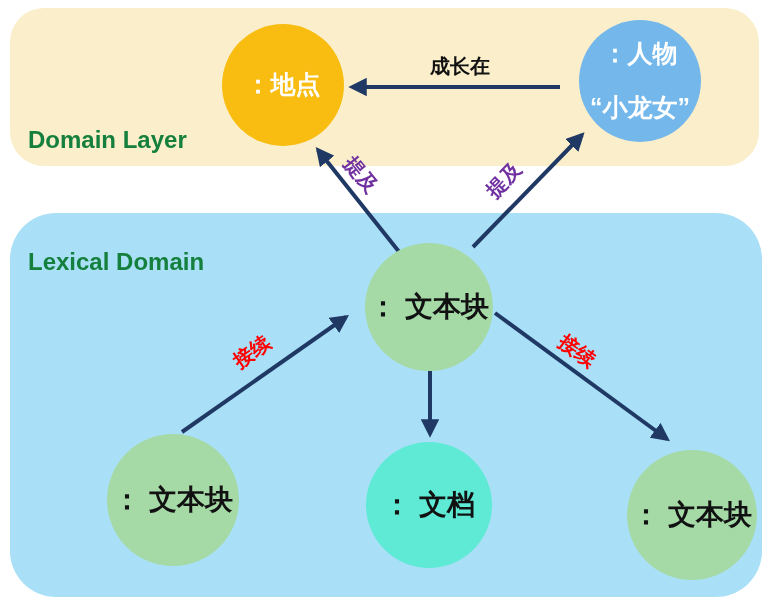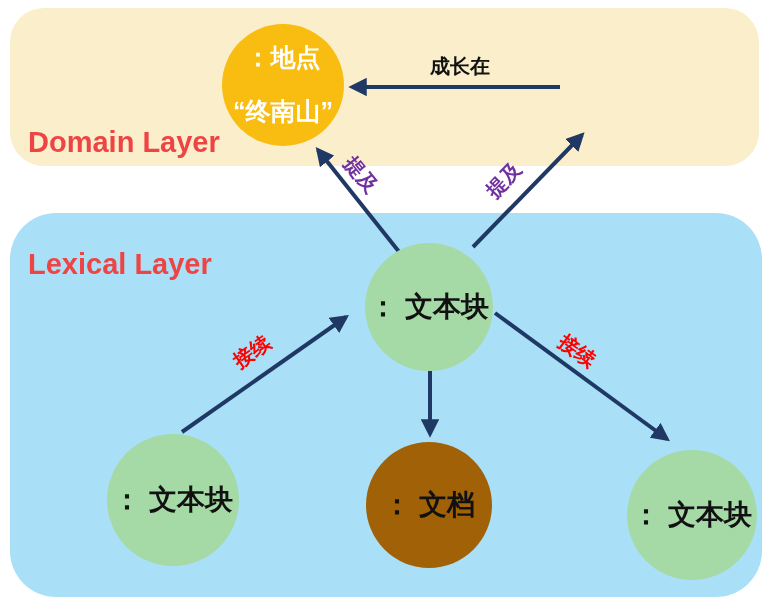--- a/index.html
+++ b/index.html
@@ -11,35 +11,35 @@
   .layer-domain{
     left:10px;top:8px;width:749px;height:158px;
     background:#FAEECB;border-radius:34px;
   }
   .layer-lexical{
     left:10px;top:213px;width:752px;height:384px;
     background:#A9E0F7;border-radius:46px;
   }
   .layer-label{
     position:absolute;left:18px;
-    font-size:29px;font-weight:bold;color:#ef4444;letter-spacing:0px;
+    font-size:24px;font-weight:bold;color:#15803d;letter-spacing:0px;
   }
   .edges{position:absolute;left:0;top:0;width:771px;height:606px;}
   .node{
     position:absolute;border-radius:50%;
     display:flex;flex-direction:column;align-items:center;justify-content:center;
     text-align:center;font-weight:bold;
   }
   .node-entity{color:#ffffff;font-size:25px;line-height:2.15;}
   .node-lexical{color:#111111;font-size:28px;}
   .node-place{left:222px;top:24px;width:122px;height:122px;background:#F8BD10;}
   .node-person{left:579px;top:20px;width:122px;height:122px;background:#74B7EB;}
   .node-chunk-center{left:365px;top:243px;width:128px;height:128px;background:#A5DAA7;}
   .node-chunk-left{left:107px;top:434px;width:132px;height:132px;background:#A5DAA7;}
-  .node-doc{left:366px;top:442px;width:126px;height:126px;background:#a16207;}
+  .node-doc{left:366px;top:442px;width:126px;height:126px;background:#5eead4;}
   .node-chunk-right{left:627px;top:450px;width:130px;height:130px;background:#A5DAA7;}
   .edge-label{
     position:absolute;font-weight:bold;white-space:nowrap;
     transform:translate(-50%,-50%);
   }
   .edge-label-grow{left:460px;top:66px;font-size:20px;color:#111111;}
   .edge-label-mention{font-size:20px;color:#7030A0;}
   .edge-label-follow{font-size:20px;color:#FF0000;}
   .edge-label-mention-left{left:361px;top:175px;transform:translate(-50%,-50%) rotate(51deg);}
   .edge-label-mention-right{left:504px;top:180px;transform:translate(-50%,-50%) rotate(-46deg);}
@@ -48,21 +48,21 @@
 </style>
 </head>
 <body>
 
 <div class="stage">
 
   <div class="layer layer-domain"></div>
   <div class="layer layer-lexical"></div>
 
   <div class="layer-label" style="left:28px;top:126px;position:absolute;">Domain Layer</div>
-  <div class="layer-label" style="left:28px;top:248px;position:absolute;">Lexical Layer</div>
+  <div class="layer-label" style="left:28px;top:248px;position:absolute;">Lexical Domain</div>
 
   <svg class="edges" viewBox="0 0 771 606" xmlns="http://www.w3.org/2000/svg">
     <defs>
       <marker id="ah" viewBox="0 0 10 10" refX="8" refY="5" markerWidth="4.6" markerHeight="4.6" orient="auto-start-reverse">
         <path d="M0,0 L10,5 L0,10 Z" fill="#1F3864"></path>
       </marker>
     </defs>
     <line x1="560" y1="87" x2="352" y2="87" stroke="#1F3864" stroke-width="4" marker-end="url(#ah)"></line>
     <line x1="400" y1="253" x2="318" y2="150" stroke="#1F3864" stroke-width="4" marker-end="url(#ah)"></line>
     <line x1="473" y1="247" x2="582" y2="135" stroke="#1F3864" stroke-width="4" marker-end="url(#ah)"></line>
@@ -72,23 +72,26 @@
   </svg>
 
   <div class="edge-label edge-label-grow">成长在</div>
   <div class="edge-label edge-label-mention edge-label-mention-left">提及</div>
   <div class="edge-label edge-label-mention edge-label-mention-right">提及</div>
   <div class="edge-label edge-label-follow edge-label-follow-left">接续</div>
   <div class="edge-label edge-label-follow edge-label-follow-right">接续</div>
 
   <div class="node node-entity node-place">
     <span>：地点</span>
-    <span>“终南山”</span>
   </div>
 
+  <div class="node node-entity node-person">
+    <span>：人物</span>
+    <span>“小龙女”</span>
+  </div>
 
   <div class="node node-lexical node-chunk-center">
     <span>： 文本块</span>
   </div>
 
   <div class="node node-lexical node-chunk-left">
     <span>： 文本块</span>
   </div>
 
   <div class="node node-lexical node-doc">

